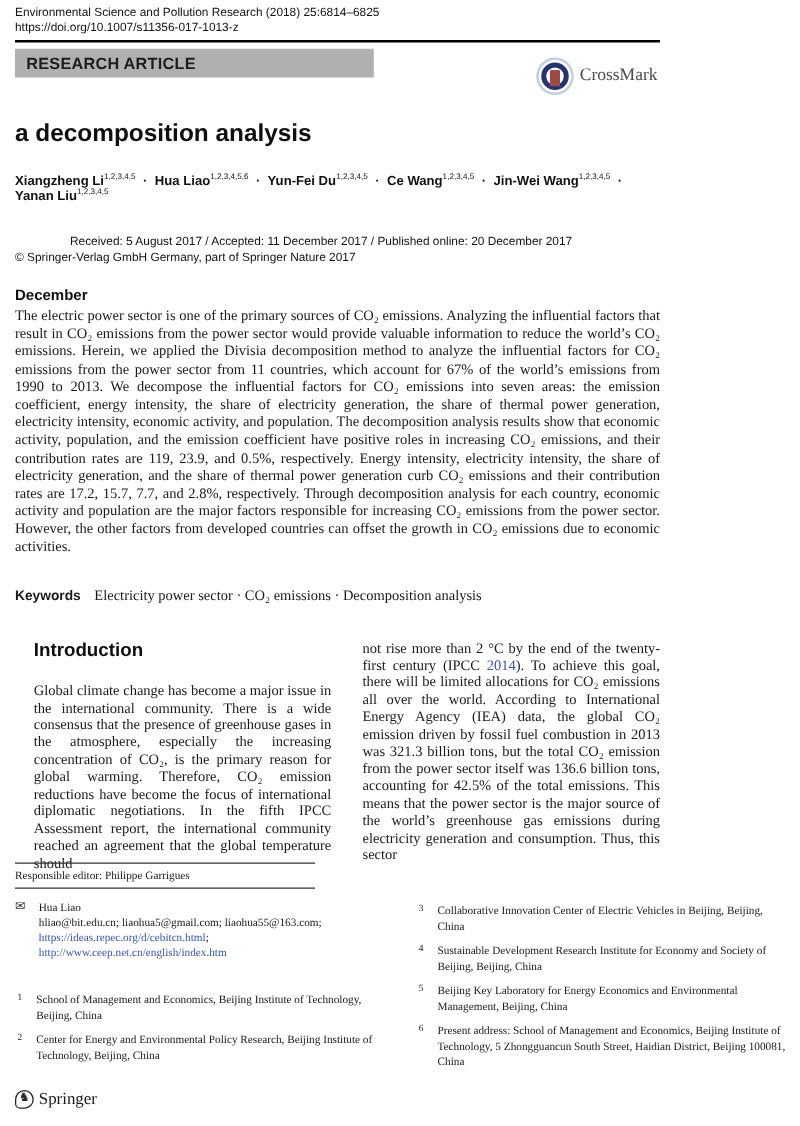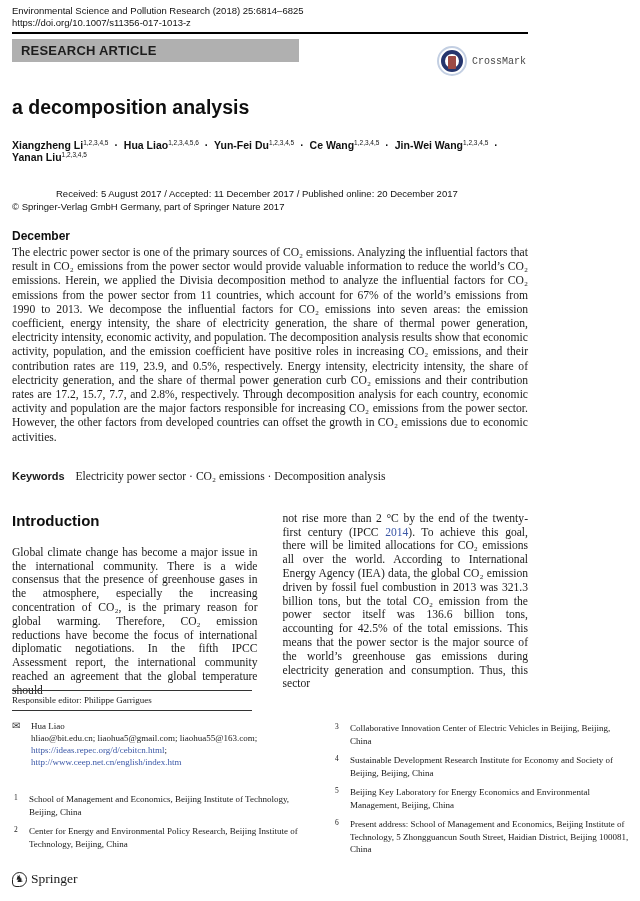--- a/index.html
+++ b/index.html
@@ -11,39 +11,39 @@
   .journal-line, .doi-line { font-family:"Liberation Sans", sans-serif; font-size:9.5px; line-height:11.5px; color:#111; }
   .top-rule { border:none; border-top:2px solid #000; margin-top:4px; }
   .banner { margin-top:5px; width:287px; background:#b0b0b0; padding:4px 9px 4px 9px;
             font-family:"Liberation Sans", sans-serif; font-weight:bold; font-size:13px; color:#1d1d1d; letter-spacing:.2px; }
 
   
   .crossmark { position:absolute; right:14px; top:46px; display:flex; align-items:center; gap:5px; cursor:pointer; }
   .cm-outer { width:30px; height:30px; border-radius:50%; border:2px solid #c3cfe2; display:flex; align-items:center; justify-content:center; }
   .cm-inner { width:22px; height:22px; border-radius:50%; border:4px solid #25356d; display:flex; align-items:center; justify-content:center; background:#fff; }
   .cm-rect  { width:8px; height:13px; background:#9c4a45; border-radius:1px; margin-top:3px; }
-  .cm-label { font-size:10px; color:#4a4a4a; font-family:Liberation Mono, monospace; }
+  .cm-label { font-size:14px; color:#4a4a4a; font-family:Liberation Serif, serif; }
 
   
   .title { margin-top:33px; font-family:"Liberation Sans", sans-serif; font-weight:bold; font-size:19.5px; line-height:24px; color:#0f0f0f; }
   .authors { margin-top:19px; font-family:"Liberation Sans", sans-serif; font-weight:bold; font-size:10.5px; color:#111; }
   .authors sup { font-size:6.5px; font-weight:normal; }
   .auth-sep { font-weight:bold; padding:0 3px; }
 
   .dates { margin-top:25px; font-family:"Liberation Sans", sans-serif; font-size:9.5px; line-height:12.5px; color:#111;margin-left:44px; }
   .copyright { font-family:"Liberation Sans", sans-serif; font-size:9.5px; line-height:12.5px; color:#111; }
 
   
   .abs-head { margin-top:16px; font-family:"Liberation Sans", sans-serif; font-weight:bold; font-size:12px; color:#0f0f0f; }
   .abs-body { margin-top:3px; font-size:11.6px; line-height:14.2px; text-align:justify; }
   .keywords { margin-top:25px; font-size:11.6px; }
   .kw-label { font-family:"Liberation Sans", sans-serif; font-weight:bold; font-size:11px; margin-right:8px; }
 
   
-  .columns { margin-top:29px; display:flex; gap:25px; }
+  .columns { margin-top:29px; display:flex; gap:25px;margin-left:15px; }
   .col { width:298px; }
   .sec-head { font-family:"Liberation Sans", sans-serif; font-weight:bold; font-size:15px; color:#0f0f0f; }
   .body-par { margin-top:17px; font-size:11.6px; line-height:13.8px; text-align:justify; }
   .body-par.no-top { margin-top:0; }
   a.cite, .blue { color:#3a57a7; text-decoration:none; }
 
   
   .fn-left  { position:absolute; left:12px;  top:690px; width:300px; }
   .fn-right { position:absolute; left:333px; top:722px; width:297px; }
   .fn-rule { border:none; border-top:1px solid #333; width:240px; margin:0; }

